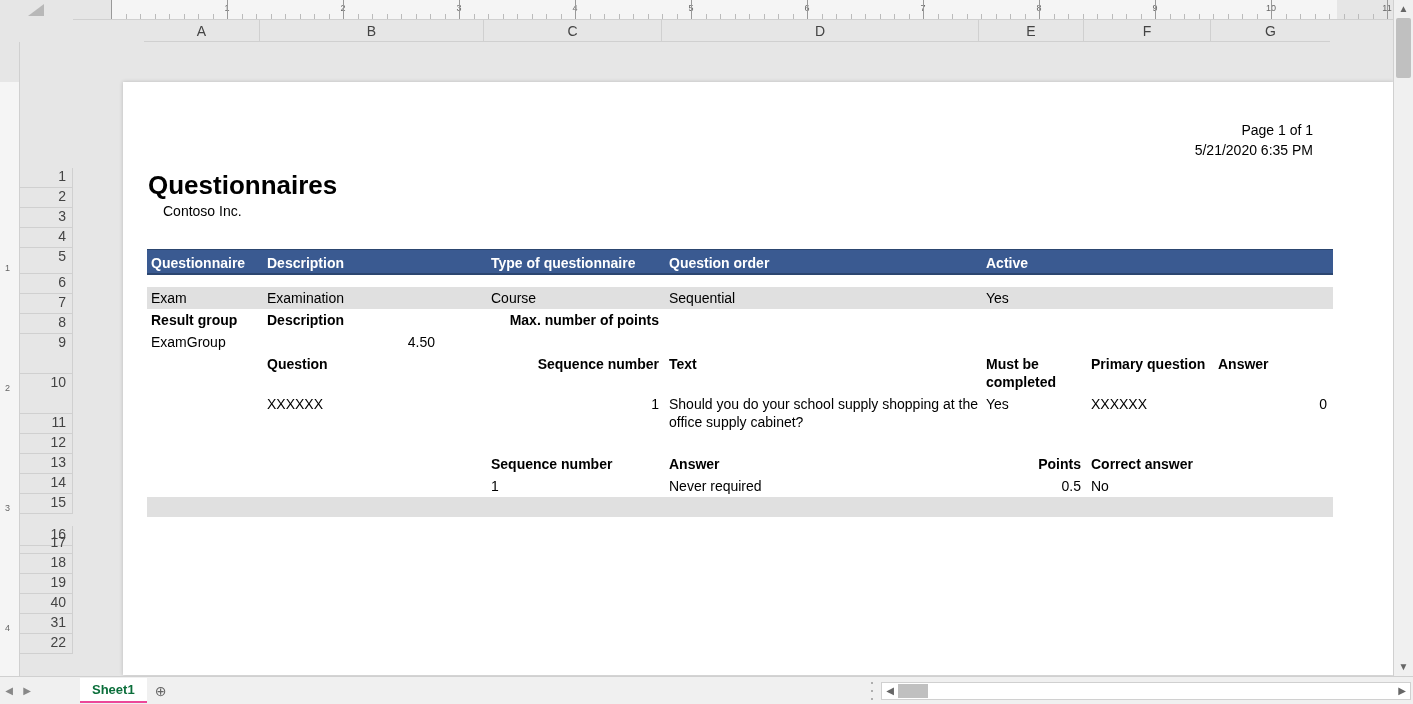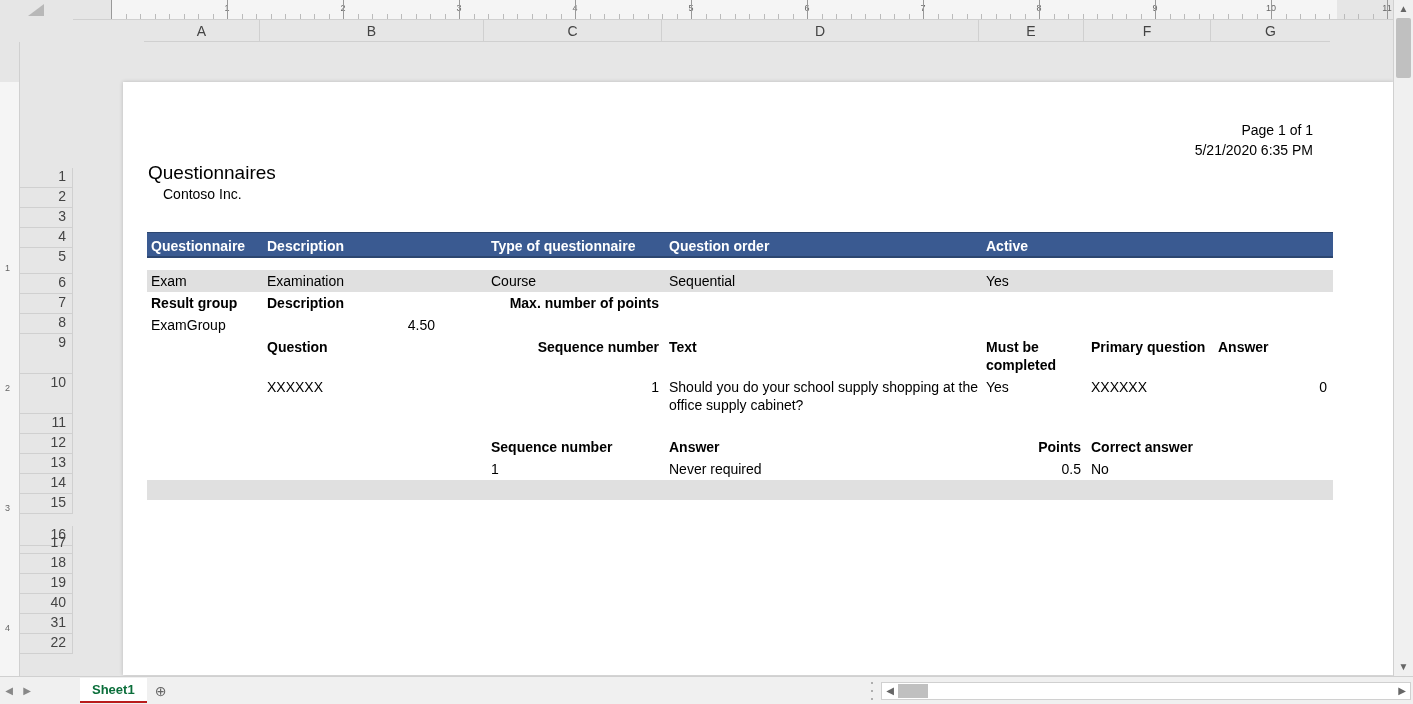--- a/index.html
+++ b/index.html
@@ -135,34 +135,34 @@
   left: 50px;
   width: 1270px;
   height: 593px;
   background: #fff;
   box-shadow: 0 0 4px rgba(0,0,0,.2);
 }
 
 .page-inner {
   position: absolute;
   top: 0; left: 0; right: 0; bottom:0;
-  padding-top: 24px;
+  padding-top: 32px;
   font-size: 14px;
 }
 .page-inner .meta {
   position: absolute;
   top: 38px;
   right: 80px;
   text-align: right;
   font-size: 14px;
   line-height: 20px;
 }
 .page-inner h1 {
-  font-size: 19px;
-  font-weight: 400;
+  font-size: 26px;
+  font-weight: 700;
   margin-left: 25px;
   margin-top: 56px;
 }
 .page-inner .company {
   margin-left: 40px;
   font-size: 14px;
   margin-top:2px;
 }
 .header-row {
   margin-top: 30px;
@@ -221,21 +221,21 @@
   display:flex; align-items:center;
 }
 .bottom-bar .nav-arrow {
   width:18px; text-align:center; color:#888; font-size:10px;
 }
 .bottom-bar .tab {
   padding: 4px 12px;
   font-size:13px;
   color:#0a6e3a;
   font-weight:700;
-  border-bottom:2px solid #b91c1c;
+  border-bottom:2px solid #ec4899;
   background:#fff;
   margin-left:4px;
 }
 .bottom-bar .add-tab {
   width:28px; text-align:center; color:#666; font-size:14px;
   cursor:default;
 }
 .bottom-bar .hsep {
   width:6px; height:18px;
   display:flex; flex-direction:column; justify-content:space-between;

